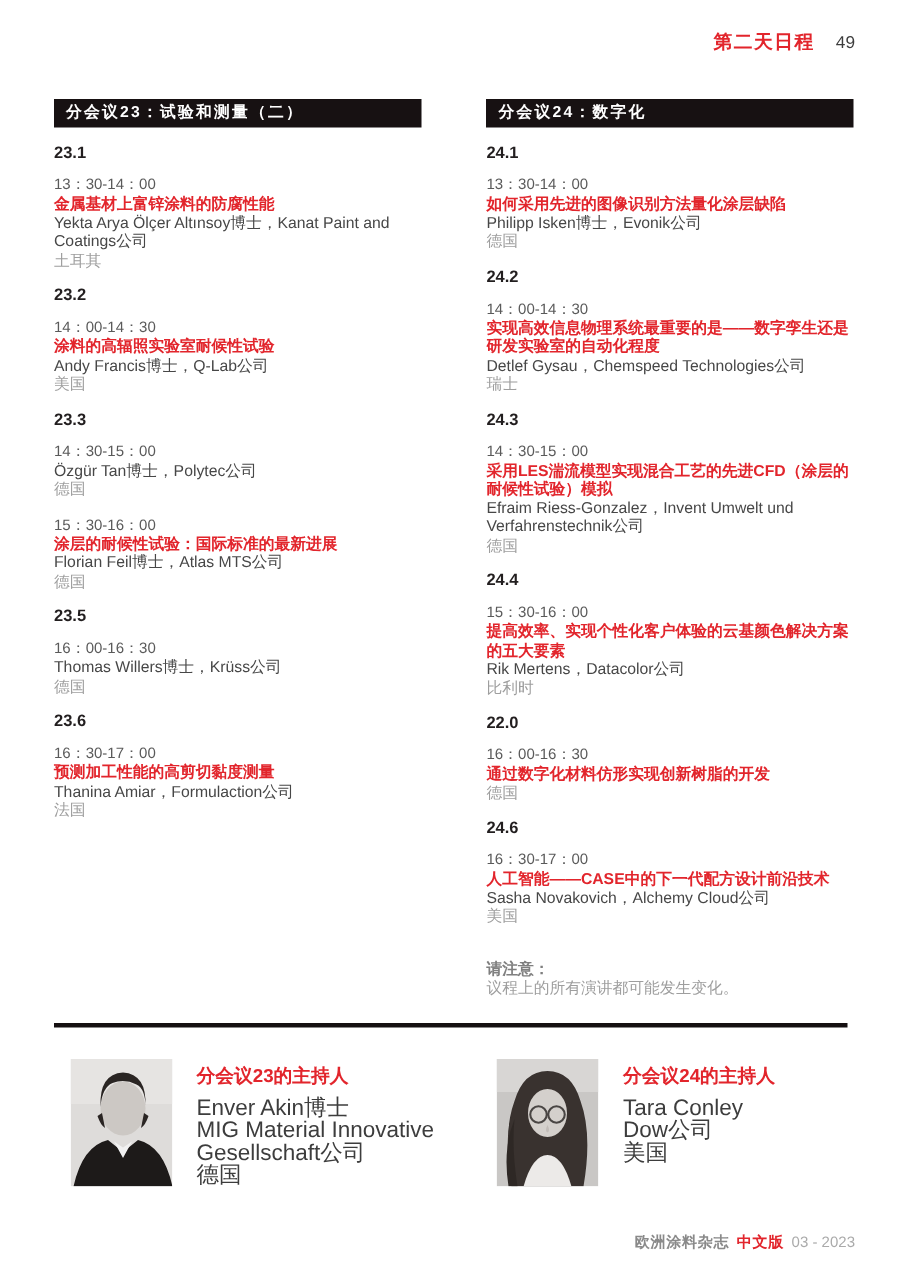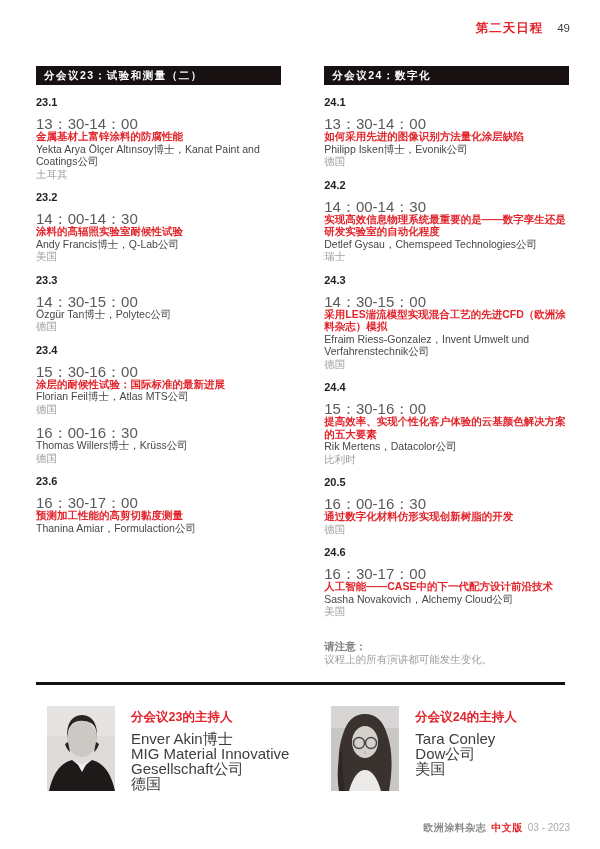--- a/index.html
+++ b/index.html
@@ -54,21 +54,21 @@
   }
   .session { margin-top: 11px; }
   .s-num {
     font-size: 11px;
     font-weight: bold;
     color: #221e1f;
     line-height: 13px;
   }
   .s-time {
     margin-top: 8px;
-    font-size: 15px;
+    font-size: 10px;
     color: #5a5a5a;
     line-height: 13px;
   }
   .s-title {
     font-size: 10.5px;
     font-weight: bold;
     color: #e2252c;
     line-height: 12.5px;
   }
   .s-speaker {
@@ -180,38 +180,39 @@
       </div>
 
       <div class="session">
         <div class="s-num">23.3</div>
         <div class="s-time">14：30-15：00</div>
         <div class="s-speaker">Özgür Tan博士，Polytec公司</div>
         <div class="s-country">德国</div>
       </div>
 
       <div class="session">
-        <div class="s-num">23.4</div>
         <div class="s-time">15：30-16：00</div>
         <div class="s-title">涂层的耐候性试验：国际标准的最新进展</div>
         <div class="s-speaker">Florian Feil博士，Atlas MTS公司</div>
         <div class="s-country">德国</div>
       </div>
 
       <div class="session">
+        <div class="s-num">23.5</div>
         <div class="s-time">16：00-16：30</div>
         <div class="s-speaker">Thomas Willers博士，Krüss公司</div>
         <div class="s-country">德国</div>
       </div>
 
       <div class="session">
         <div class="s-num">23.6</div>
         <div class="s-time">16：30-17：00</div>
         <div class="s-title">预测加工性能的高剪切黏度测量</div>
         <div class="s-speaker">Thanina Amiar，Formulaction公司</div>
+        <div class="s-country">法国</div>
       </div>
     </div>
 
     <div class="col col-right">
       <div class="col-header">分会议24：数字化</div>
 
       <div class="session">
         <div class="s-num">24.1</div>
         <div class="s-time">13：30-14：00</div>
         <div class="s-title">如何采用先进的图像识别方法量化涂层缺陷</div>
@@ -223,35 +224,35 @@
         <div class="s-num">24.2</div>
         <div class="s-time">14：00-14：30</div>
         <div class="s-title">实现高效信息物理系统最重要的是——数字孪生还是研发实验室的自动化程度</div>
         <div class="s-speaker">Detlef Gysau，Chemspeed Technologies公司</div>
         <div class="s-country">瑞士</div>
       </div>
 
       <div class="session">
         <div class="s-num">24.3</div>
         <div class="s-time">14：30-15：00</div>
-        <div class="s-title">采用LES湍流模型实现混合工艺的先进CFD（欧洲涂料杂志）模拟</div>
+        <div class="s-title">采用LES湍流模型实现混合工艺的先进CFD（涂层的耐候性试验）模拟</div>
         <div class="s-speaker">Efraim Riess-Gonzalez，Invent Umwelt und Verfahrenstechnik公司</div>
         <div class="s-country">德国</div>
       </div>
 
       <div class="session">
         <div class="s-num">24.4</div>
         <div class="s-time">15：30-16：00</div>
         <div class="s-title">提高效率、实现个性化客户体验的云基颜色解决方案的五大要素</div>
         <div class="s-speaker">Rik Mertens，Datacolor公司</div>
         <div class="s-country">比利时</div>
       </div>
 
       <div class="session">
-        <div class="s-num">20.5</div>
+        <div class="s-num">22.0</div>
         <div class="s-time">16：00-16：30</div>
         <div class="s-title">通过数字化材料仿形实现创新树脂的开发</div>
         <div class="s-country">德国</div>
       </div>
 
       <div class="session">
         <div class="s-num">24.6</div>
         <div class="s-time">16：30-17：00</div>
         <div class="s-title">人工智能——CASE中的下一代配方设计前沿技术</div>
         <div class="s-speaker">Sasha Novakovich，Alchemy Cloud公司</div>

